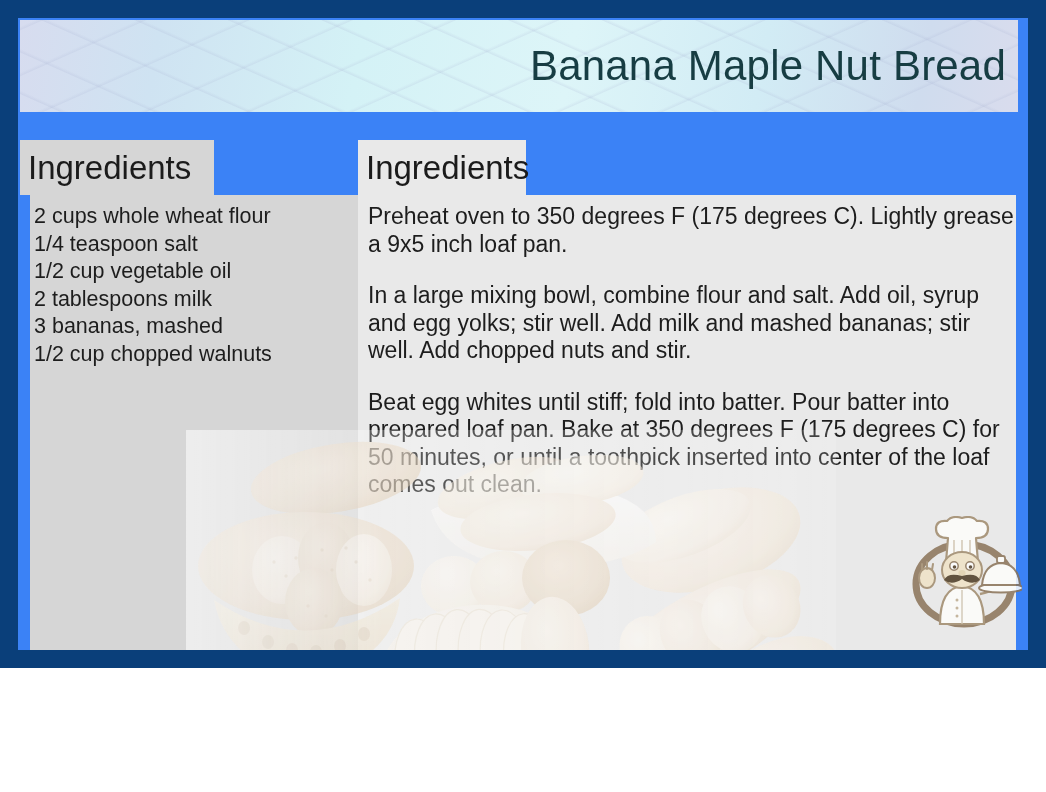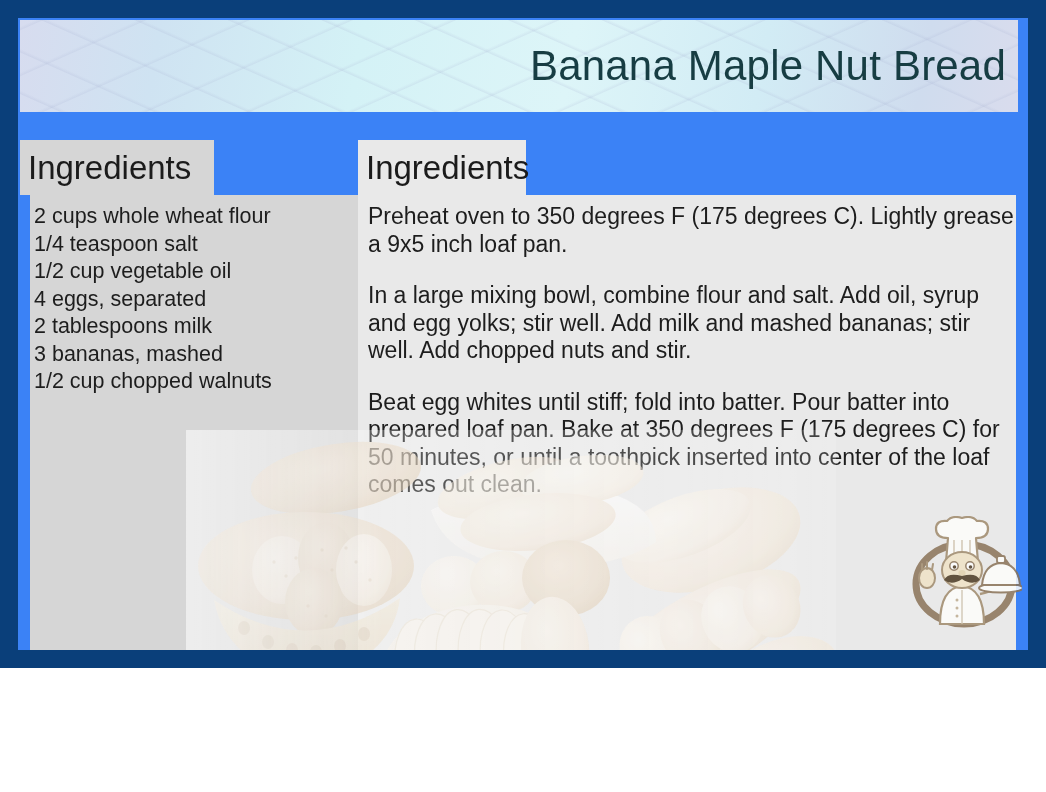--- a/index.html
+++ b/index.html
@@ -172,21 +172,20 @@
     <div id="banner-title">Banana Maple Nut Bread</div>
   </div>
 
   <div class="section-tab" id="tab-ingredients">Ingredients</div>
 
   <div class="panel" id="panel-ingredients">
     <ul id="ingredients-list">
       <li>2 cups whole wheat flour</li>
       <li>1/4 teaspoon salt</li>
       <li>1/2 cup vegetable oil</li>
-      <li>4 eggs, separated</li>
       <li>2 tablespoons milk</li>
       <li>3 bananas, mashed</li>
       <li>1/2 cup chopped walnuts</li>
     </ul>
   </div>
 
   <div class="section-tab" id="tab-directions">Ingredients</div>
 
   <div class="panel" id="panel-directions">
     <div id="directions-body">

